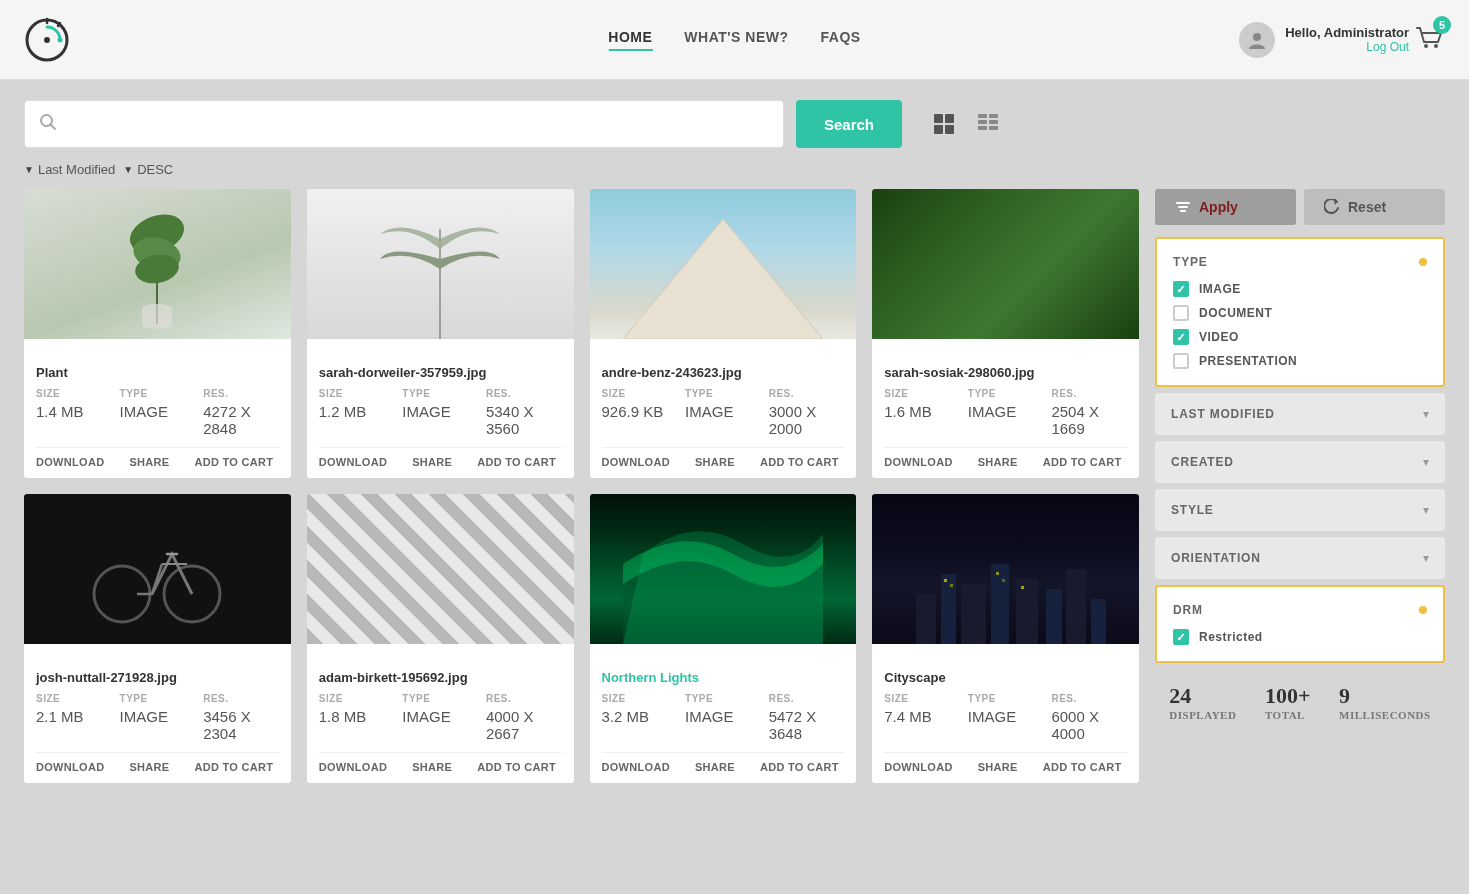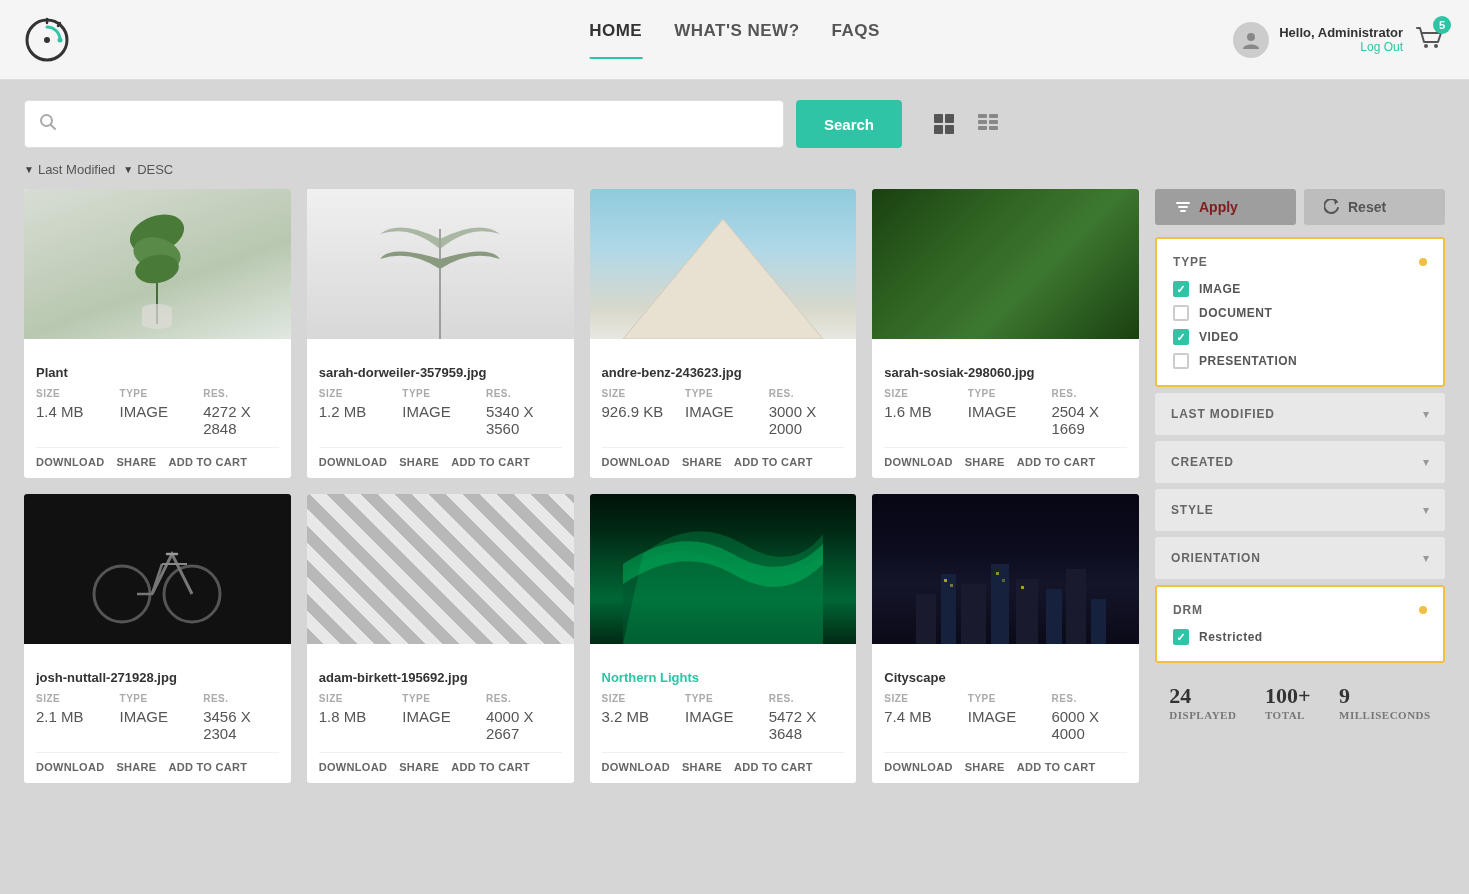--- a/index.html
+++ b/index.html
@@ -31,35 +31,35 @@
       height: 46px;
     }
     .nav {
       display: flex;
       gap: 32px;
       position: absolute;
       left: 50%;
       transform: translateX(-50%);
     }
     .nav-item {
-      font-size: 17px;
+      font-size: 14px;
       font-weight: 600;
       color: #555;
       cursor: pointer;
-      padding-bottom: 16px;
+      padding-bottom: 4px;
       letter-spacing: 0.5px;
     }
     .nav-item.active {
       color: #333;
       border-bottom: 2px solid #2ec4a5;
     }
     .header-right {
       display: flex;
       align-items: center;
-      gap: 10px;
+      gap: 4px;
       margin-left: auto;
     }
     .user-info {
       display: flex;
       align-items: center;
       gap: 10px;
     }
     .user-avatar {
       width: 36px;
       height: 36px;
@@ -241,21 +241,21 @@
       font-weight: 600;
       letter-spacing: 0.5px;
     }
     .meta-value {
       font-size: 15px;
       color: #555;
       font-weight: 500;
     }
     .card-actions {
       display: flex;
-      gap: 12px;
+      gap: 25px;
       border-top: 1px solid #f0f0f0;
       padding-top: 8px;
     }
     .card-action-btn {
       font-size: 11px;
       color: #666;
       cursor: pointer;
       font-weight: 600;
       letter-spacing: 0.3px;
       background: none;

